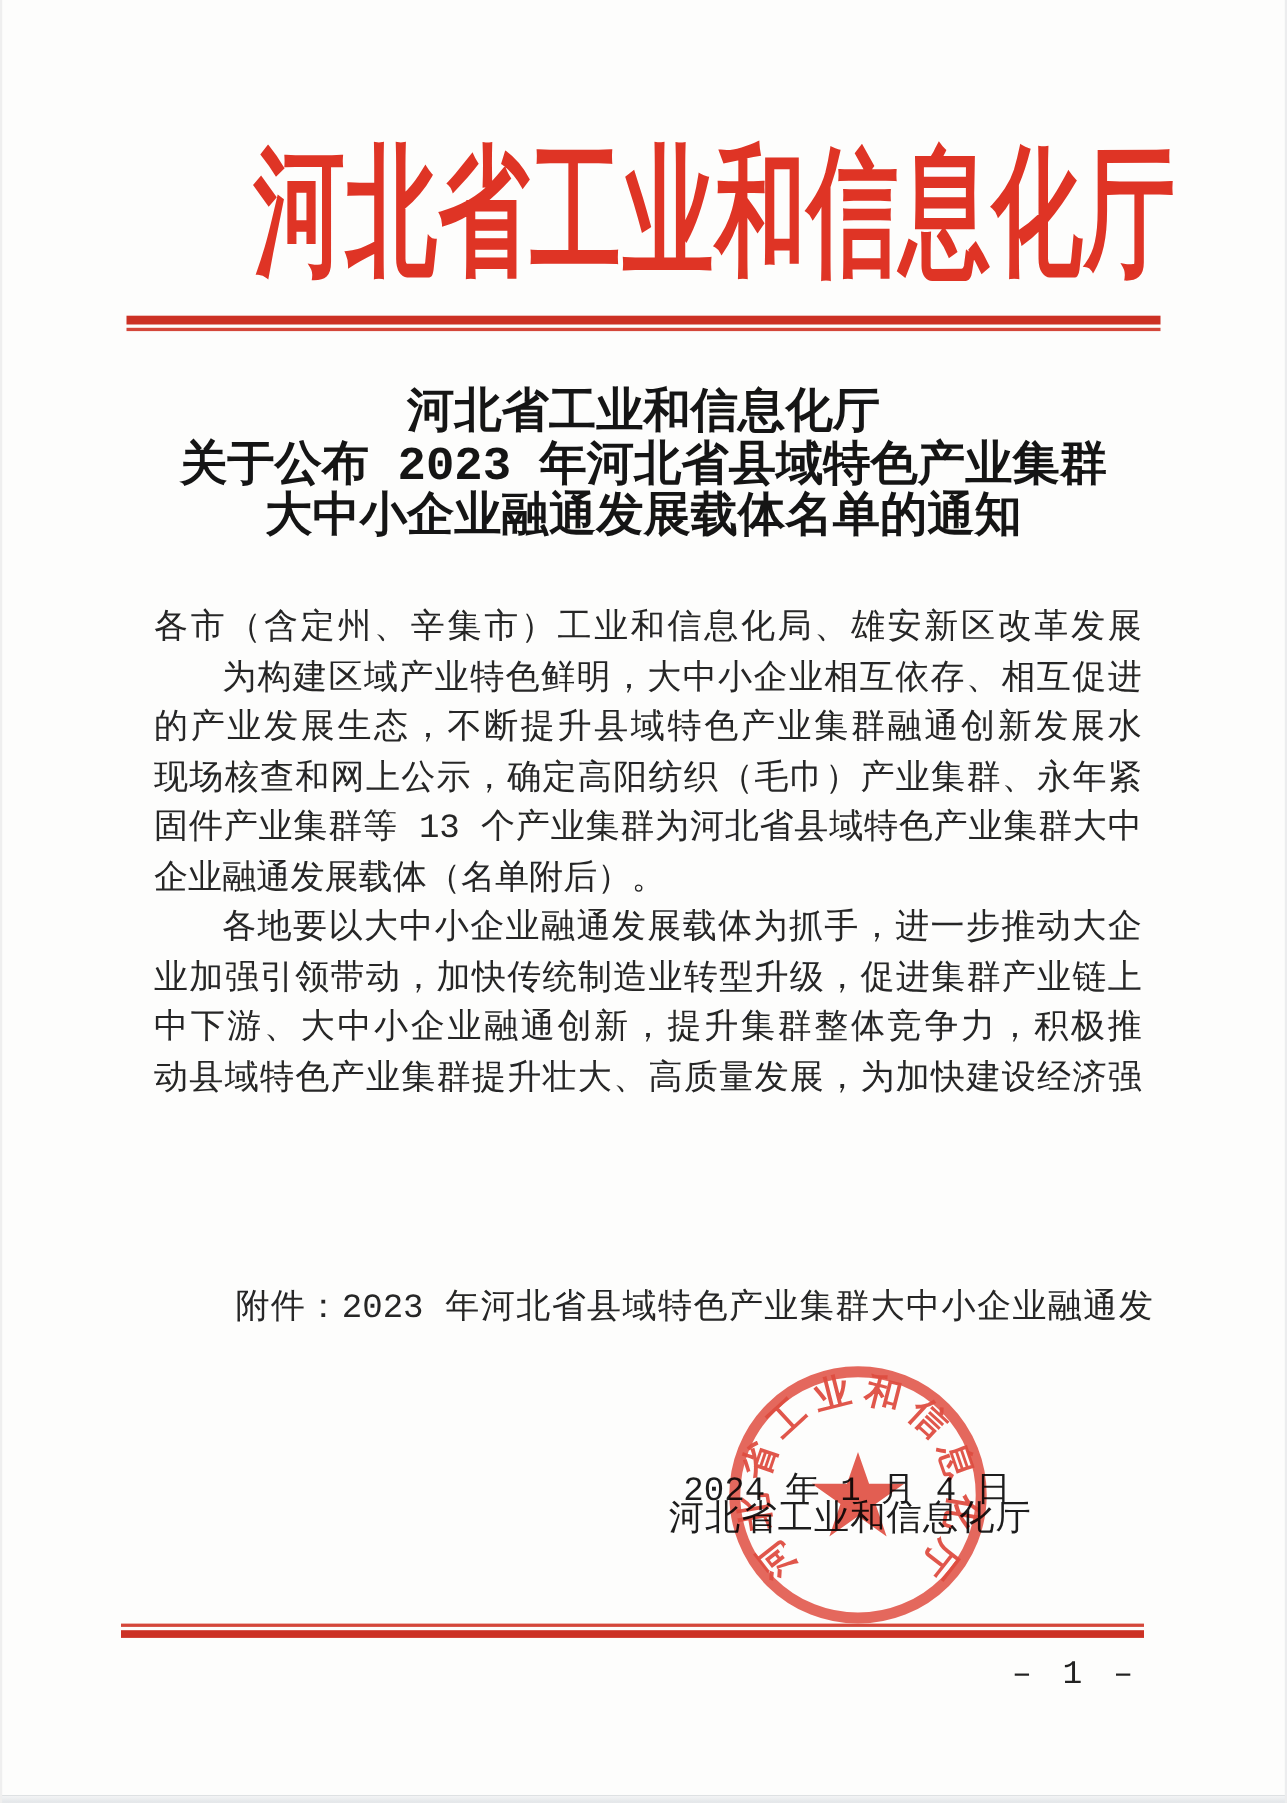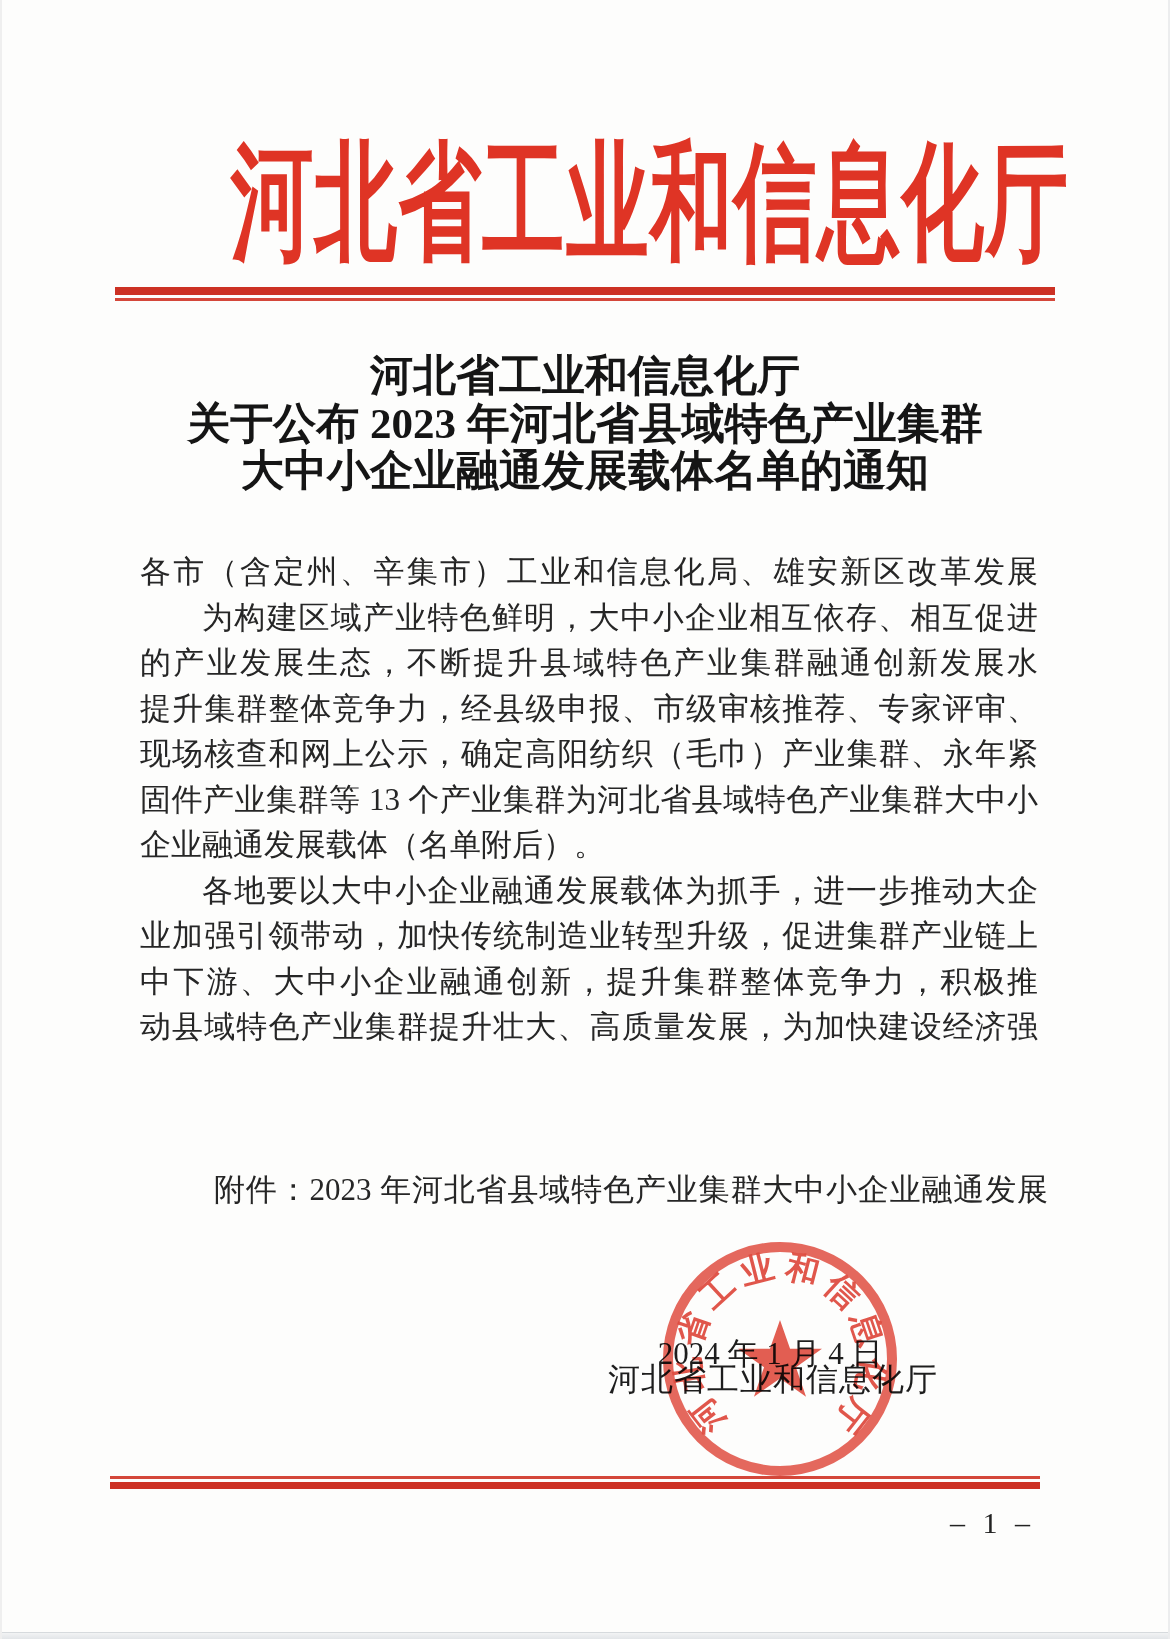--- a/index.html
+++ b/index.html
@@ -1,19 +1,19 @@
 <!DOCTYPE html>
 <html><head>
 <meta charset="utf-8">
 <style>
   html,body{margin:0;padding:0;background:#e9ebed;}
   .sheet{
     position:relative;width:1170px;height:1639px;margin:0 auto;
     background:#fdfdfc;overflow:hidden;
-    font-family:Liberation Serif, serif;
+    font-family:Liberation Mono, monospace;
   }
   
   .masthead{position:absolute;top:138px;left:0;width:1170px;text-align:center;line-height:130px;}
   .masthead span{
     display:inline-block;font-size:128px;font-weight:700;letter-spacing:2px;
     color:#df3425;transform:scaleX(.645);white-space:nowrap;
   }
   .rule{position:absolute;font-size:0;line-height:0;}
   .rule-top{top:287px;left:115px;width:940px;}
   .rule-top .thick{height:8px;background:#cc3124;}
@@ -83,21 +83,20 @@
   <div class="doc-title">
     <div>河北省工业和信息化厅</div>
     <div>关于公布 2023 年河北省县域特色产业集群</div>
     <div>大中小企业融通发展载体名单的通知</div>
   </div>
 
   <div class="body-text">
     <div class="bl jst">各市（含定州、辛集市）工业和信息化局、雄安新区改革发展局：</div>
     <div class="bl jst ind">为构建区域产业特色鲜明，大中小企业相互依存、相互促进</div>
     <div class="bl jst">的产业发展生态，不断提升县域特色产业集群融通创新发展水平，</div>
-    <div class="bl jst">提升集群整体竞争力，经县级申报、市级审核推荐、专家评审、</div>
     <div class="bl jst">现场核查和网上公示，确定高阳纺织（毛巾）产业集群、永年紧</div>
     <div class="bl jst">固件产业集群等 13 个产业集群为河北省县域特色产业集群大中小</div>
     <div class="bl">企业融通发展载体（名单附后）。</div>
     <div class="bl jst ind">各地要以大中小企业融通发展载体为抓手，进一步推动大企</div>
     <div class="bl jst">业加强引领带动，加快传统制造业转型升级，促进集群产业链上</div>
     <div class="bl jst">中下游、大中小企业融通创新，提升集群整体竞争力，积极推</div>
     <div class="bl jst">动县域特色产业集群提升壮大、高质量发展，为加快建设经济强</div>
   </div>
 
   <div class="attachment">

